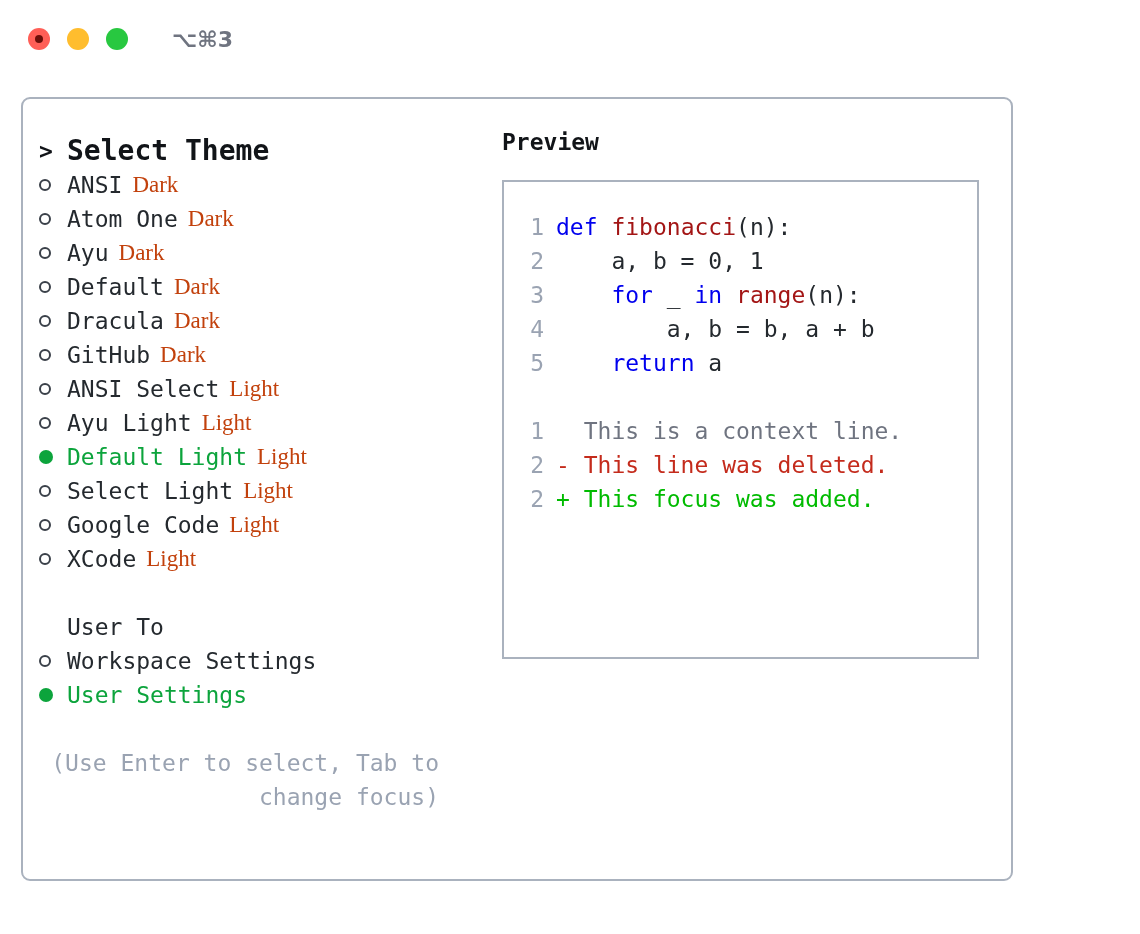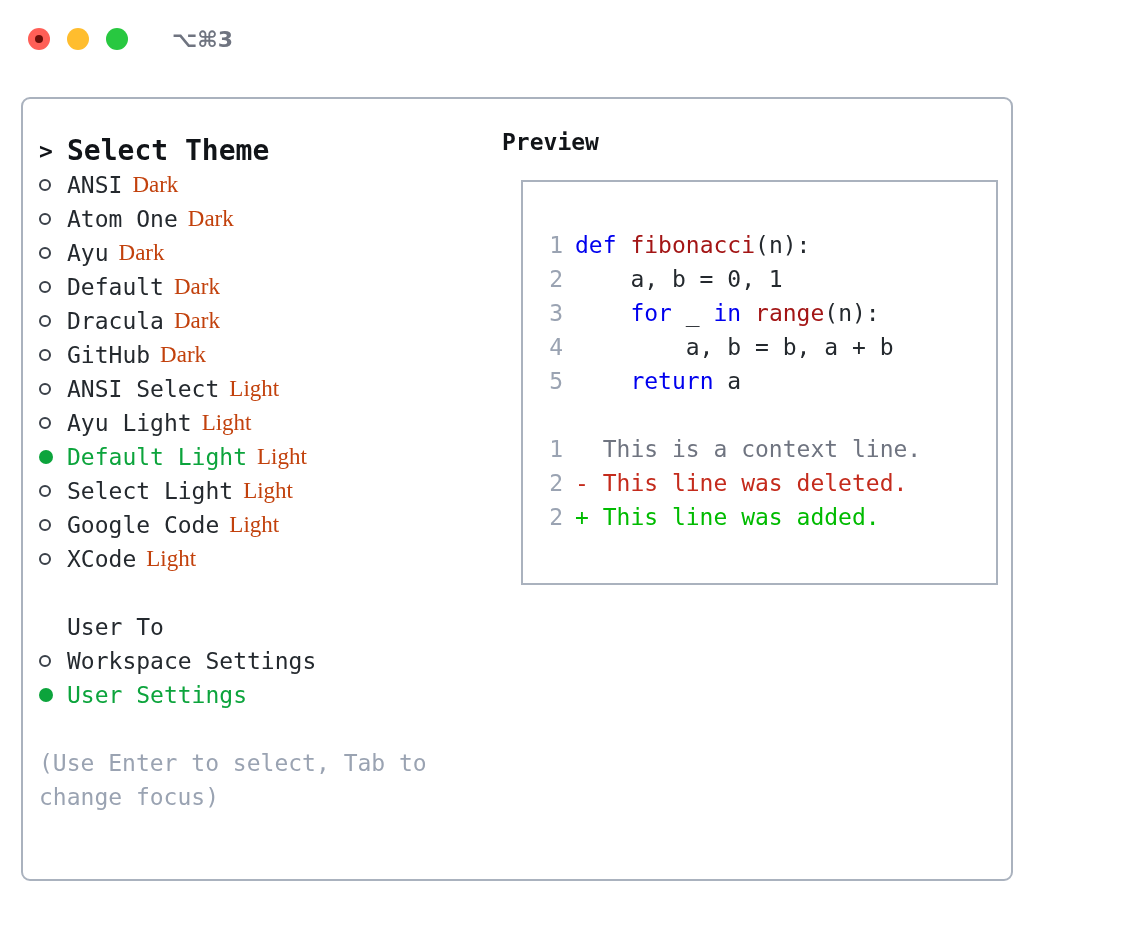--- a/index.html
+++ b/index.html
@@ -140,44 +140,44 @@
     color: #24292e;
   }
   .spacer { height: 34px; }
 
   .help {
     margin-top: 34px;
     font-size: 23px;
     line-height: 34px;
     color: #9aa3b2;
     width: 400px;
+    text-align: right;
   }
 
   
   .right-col {
     position: absolute;
     left: 479px;
     top: 26px;
     width: 500px;
   }
   .preview-title {
     font-size: 23px;
     font-weight: bold;
     color: #111418;
     line-height: 34px;
     margin-bottom: 21px;
   }
   .code-box {
     width: 477px;
-    height: 405px;
+    height: 479px;
     border: 2px solid #aab2be;
     box-sizing: border-box;
     background: #ffffff;
-    padding: 46px 0 0 14px;
-    margin-left: 19px;
+    padding: 28px 0 0 14px;
   }
   .code-line {
     height: 34px;
     line-height: 34px;
     font-size: 23px;
     white-space: pre;
     color: #24292e;
   }
   .lineno {
     display: inline-block;
@@ -339,20 +339,20 @@
               <div class="code-line"><span class="lineno">1</span><span class="kw">def</span><span class="plain"> </span><span class="fn">fibonacci</span><span class="plain">(n):</span></div>
               <div class="code-line"><span class="lineno">2</span><span class="plain">    a, b = 0, 1</span></div>
               <div class="code-line"><span class="lineno">3</span><span class="plain">    </span><span class="kw">for</span><span class="plain"> _ </span><span class="kw">in</span><span class="plain"> </span><span class="fn">range</span><span class="plain">(n):</span></div>
               <div class="code-line"><span class="lineno">4</span><span class="plain">        a, b = b, a + b</span></div>
               <div class="code-line"><span class="lineno">5</span><span class="plain">    </span><span class="kw">return</span><span class="plain"> a</span></div>
             </div>
           <div class="blank-line"></div>
           <div id="diff-lines">
               <div class="code-line"><span class="lineno">1</span><span class="ctx">  This is a context line.</span></div>
               <div class="code-line"><span class="lineno">2</span><span class="del">- This line was deleted.</span></div>
-              <div class="code-line"><span class="lineno">2</span><span class="add">+ This line was added.</span></div>
+              <div class="code-line"><span class="lineno">2</span><span class="add">+ This focus was added.</span></div>
             </div>
         </div>
       </div>
 
     </div>
   </div>
 </div>
 
 </body></html>

